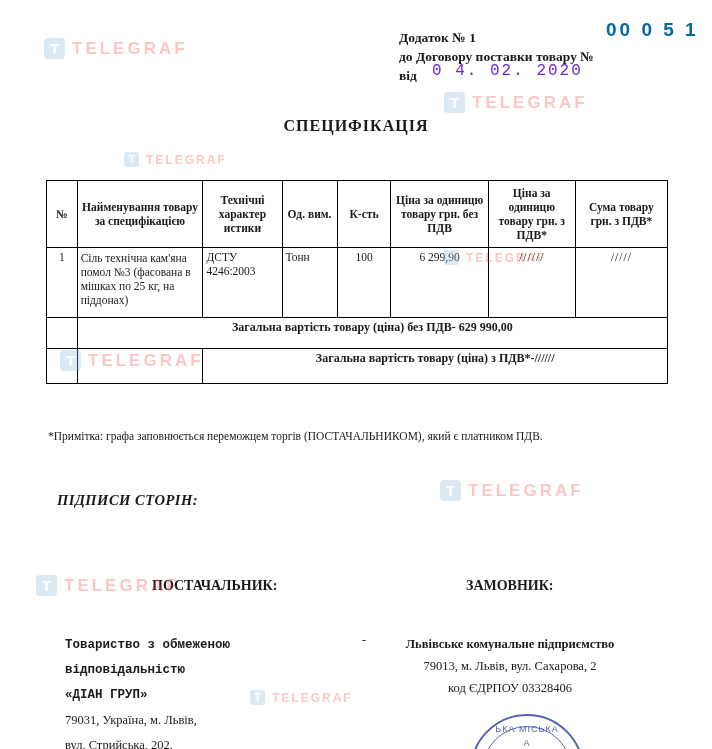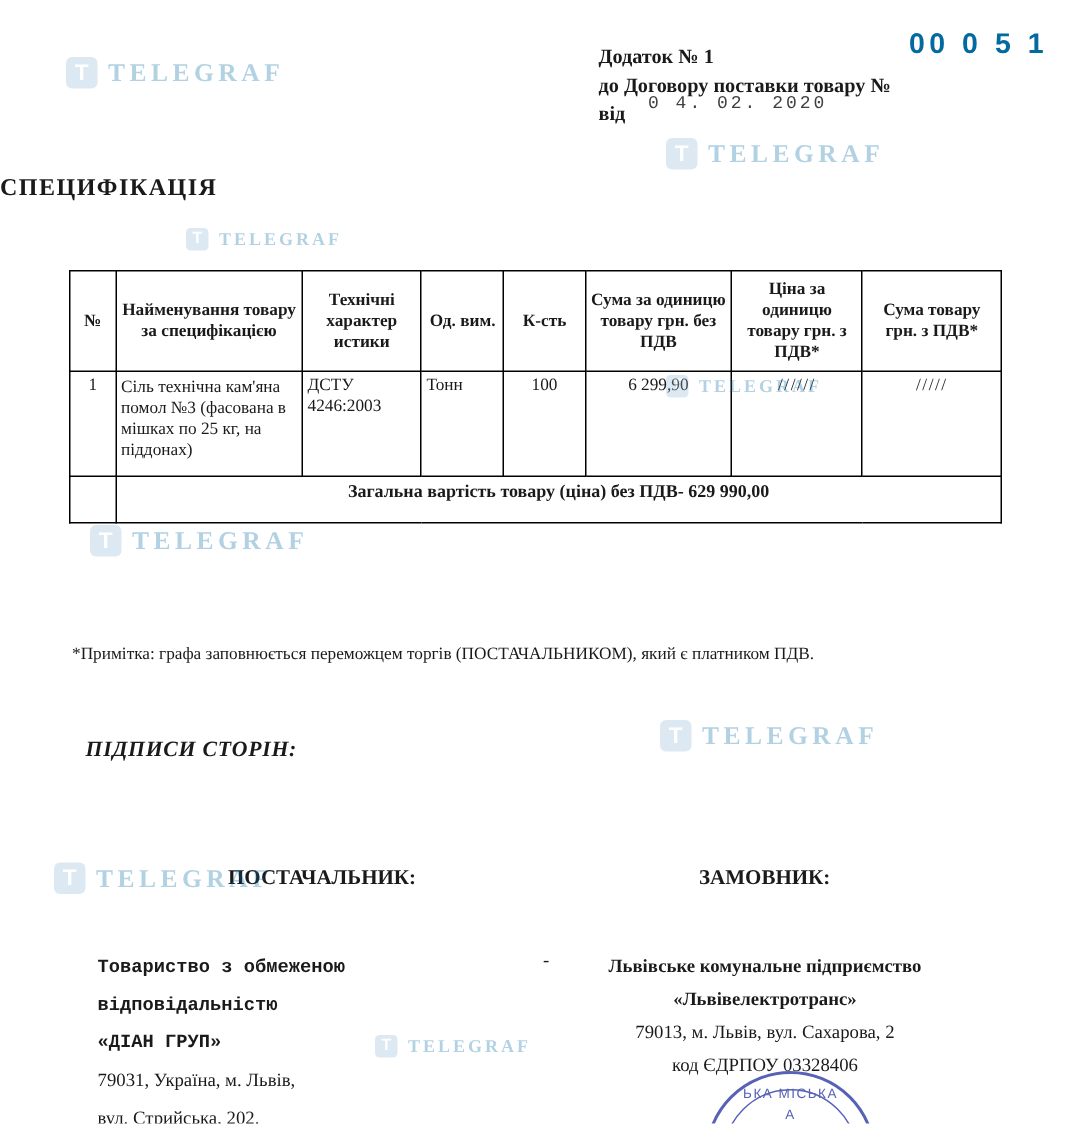--- a/index.html
+++ b/index.html
@@ -41,32 +41,32 @@
     font-size: 19px;
     letter-spacing: 3px;
     color: #0369a1;
     font-family: "Liberation Sans", sans-serif;
     font-weight: bold;
   }
   .date-stamp {
     position: absolute;
     left: 432px;
     top: 62px;
-    font-size: 12px;
+    font-size: 16px;
     letter-spacing: 2px;
-    color: #404040;
+    color: #6d28d9;
     font-family: "Liberation Mono", monospace;
   }
 
   .doc-title {
     position: absolute;
     left: 0;
     top: 117px;
     width: 712px;
-    text-align: left;
+    text-align: center;
     font-size: 16px;
     font-weight: bold;
     letter-spacing: 1px;
   }
 
   
   table.spec {
     position: absolute;
     left: 46px;
     top: 180px;
@@ -218,25 +218,25 @@
     border-radius: 4px;
     background: #8fb9d9;
     color: #ffffff;
     font-family: "Liberation Sans", sans-serif;
     font-weight: bold;
     font-size: 15px;
     line-height: 21px;
     text-align: center;
   }
   .wm .txt {
-    font-family: Liberation Serif, serif;
+    font-family: Liberation Sans, sans-serif;
     font-weight: bold;
     font-size: 17px;
     letter-spacing: 3px;
-    color: #0369a1;
+    color: #ef4444;
   }
   .wm.small .mark { width: 15px; height: 15px; font-size: 11px; line-height: 15px; border-radius: 3px; }
   .wm.small .txt { font-size: 12px; letter-spacing: 2px; }
 
   .wm1 { left: 44px;  top: 38px; }
   .wm2 { left: 444px; top: 92px; }
   .wm3 { left: 124px; top: 152px; }
   .wm4 { left: 444px; top: 250px; }
   .wm5 { left: 60px;  top: 350px; }
   .wm6 { left: 440px; top: 480px; }
@@ -259,40 +259,45 @@
   <div class="doc-title">СПЕЦИФІКАЦІЯ</div>
 
   <table class="spec">
     <thead>
       <tr>
         <th class="c-num">№</th>
         <th class="c-name">Найменування товару за специфікацією</th>
         <th class="c-tech">Технічні характер истики</th>
         <th class="c-unit">Од. вим.</th>
         <th class="c-qty">К-сть</th>
-        <th class="c-price">Сума за одиницю товару грн. без ПДВ</th>
+        <th class="c-price">Ціна за одиницю товару грн. без ПДВ</th>
         <th class="c-pricev">Ціна за одиницю товару грн. з ПДВ*</th>
         <th class="c-sum">Сума товару грн. з ПДВ*</th>
       </tr>
     </thead>
     <tbody>
       <tr class="row-body">
         <td class="cell-center">1</td>
         <td class="name-cell">Сіль технічна кам'яна помол №3 (фасована в мішках по 25 кг, на піддонах)</td>
         <td>ДСТУ 4246:2003</td>
         <td>Тонн</td>
         <td class="cell-center cell-mid">100</td>
         <td class="cell-center cell-mid">6 299,90</td>
         <td class="cell-center slashes">//////</td>
         <td class="cell-center slashes">/////</td>
       </tr>
       <tr class="total-row">
         <td class="c-num"></td>
         <td colspan="7">Загальна вартість товару (ціна) без ПДВ- 629 990,00</td>
       </tr>
+      <tr class="total-row2">
+        <td class="c-num"></td>
+        <td class="c-name"></td>
+        <td colspan="6">Загальна вартість товару (ціна) з ПДВ*-//////</td>
+      </tr>
     </tbody>
   </table>
 
   <div class="note">*Примітка: графа заповнюється переможцем торгів (ПОСТАЧАЛЬНИКОМ), який є платником ПДВ.</div>
 
   <div class="signatures-title">ПІДПИСИ СТОРІН:</div>
 
   <div class="party-head-left">ПОСТАЧАЛЬНИК:</div>
   <div class="party-head-right">ЗАМОВНИК:</div>
 
@@ -300,21 +305,20 @@
     <div class="bold">Товариство з обмеженою відповідальністю</div>
     <div class="bold">«ДІАН ГРУП»</div>
     <div>79031, Україна, м. Львів,</div>
     <div>вул. Стрийська, 202.</div>
     <div>Код ЄДРПОУ  42351990</div>
   </div>
 
   <div class="dash">-</div>
   <div class="party-right">
     <div class="bold">Львівське комунальне підприємство</div>
-    <div class="bold">«Львівелектротранс»</div>
     <div>79013, м. Львів, вул. Сахарова, 2</div>
     <div>код ЄДРПОУ 03328406</div>
   </div>
 
   <div class="stamp">
     <div class="inner"></div>
     <div class="s1">ЬКА МІСЬКА</div>
     <div class="s2">А ВІДПОВІДАЛЬНІСТЮ</div>
   </div>
 

